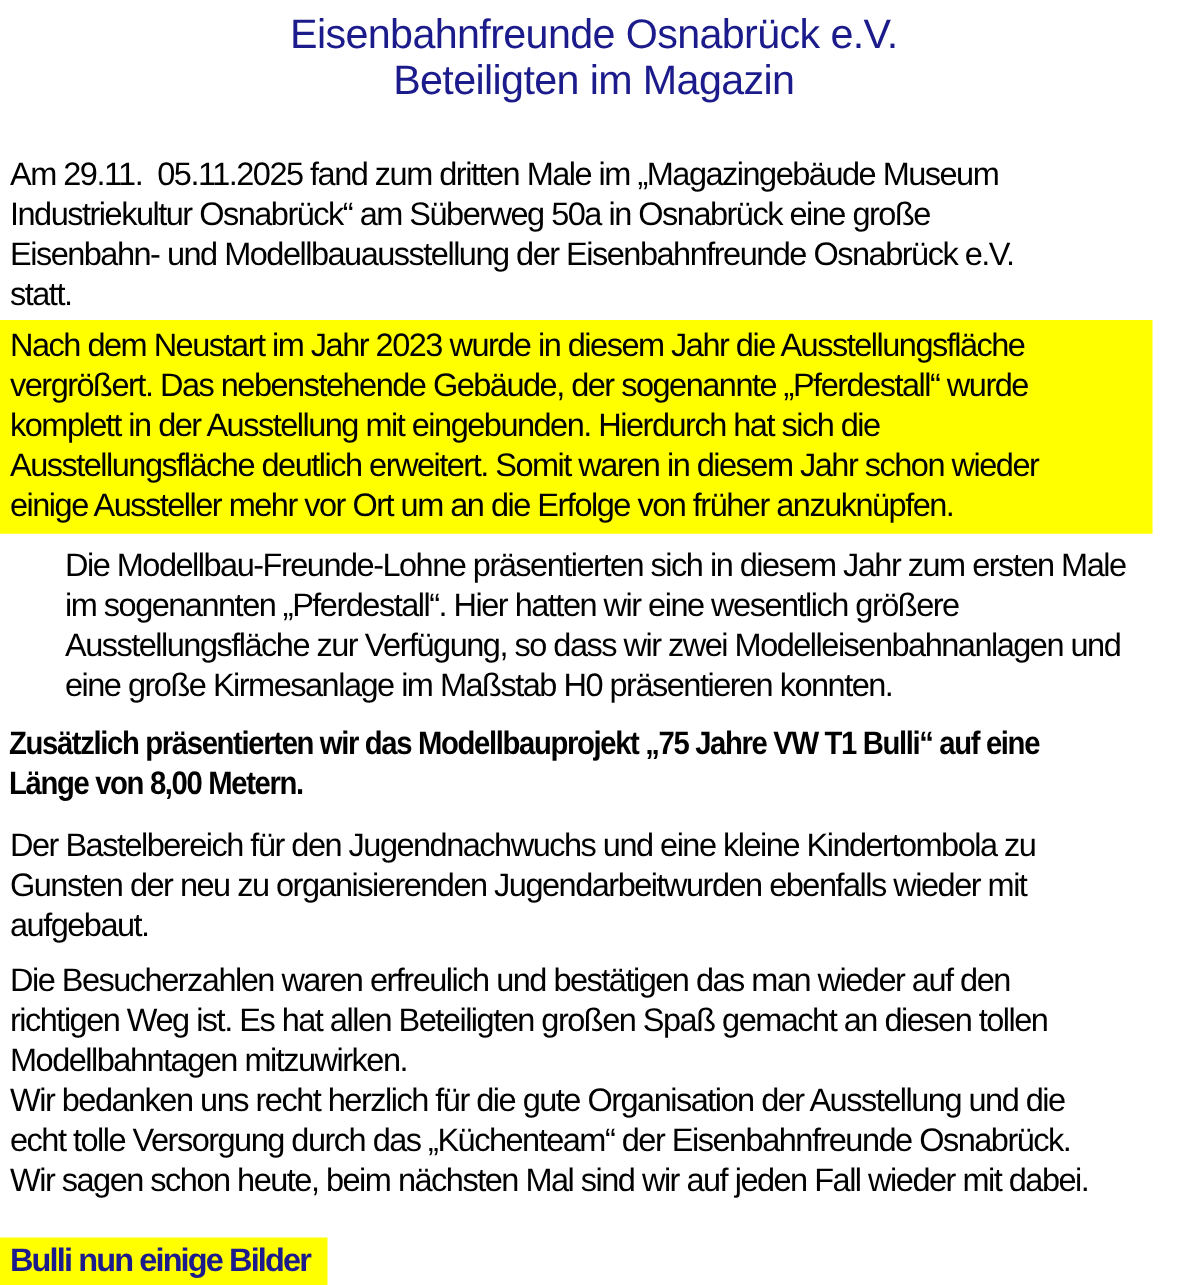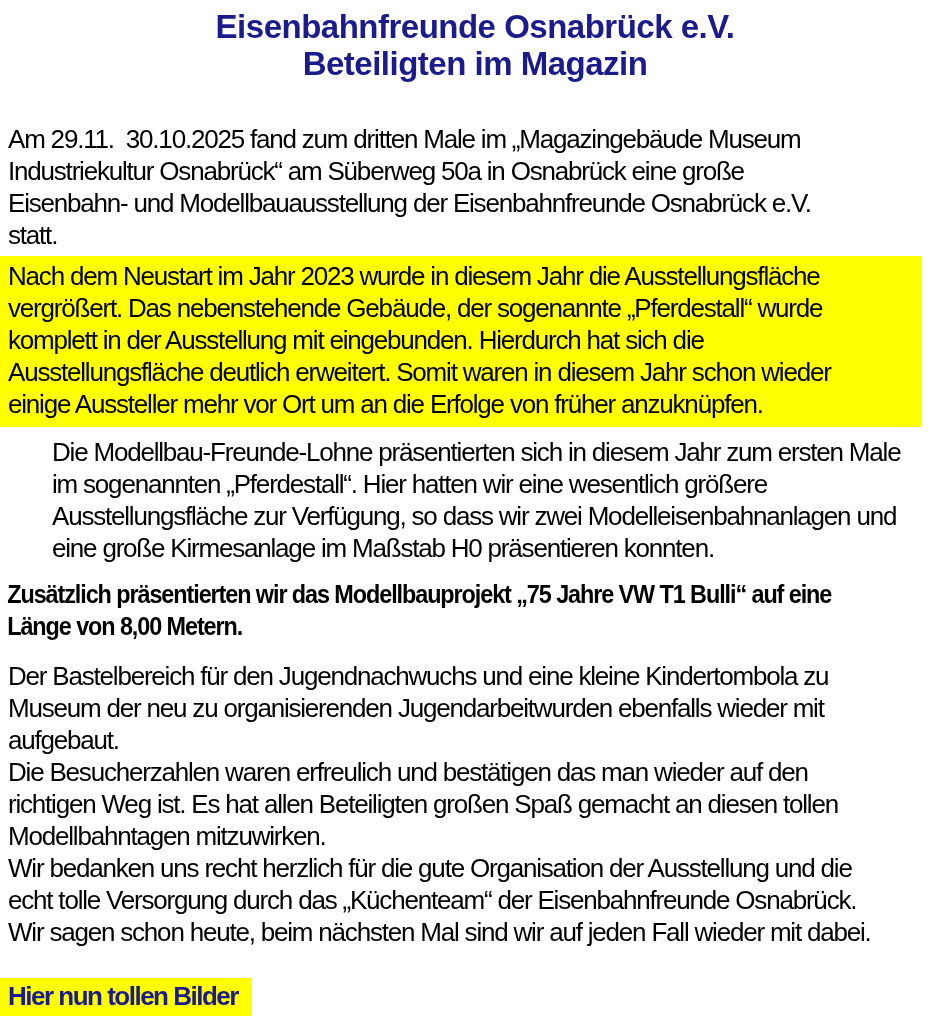--- a/index.html
+++ b/index.html
@@ -12,21 +12,21 @@
     color: var(--body-text, #000000);
     padding-top: 8px;
     box-sizing: border-box;
   }
   .title {
     margin: 0;
     text-align: center;
     color: var(--title-blue, #1b1b8c);
     font-size: 33px;
     line-height: 37px;
-    font-weight: bold;
+    font-weight: normal;
     letter-spacing: -0.5px;
   }
   .title-line { display: block; }
   .para {
     margin: 0;
     padding-left: 8px;
     font-size: 26px;
     line-height: 32px;
     letter-spacing: -1.2px;
     white-space: pre;
@@ -41,21 +41,21 @@
   }
   .p3 { margin-top: 9px; margin-left: 44px; }
   .p4 {
     margin-top: 14px;
     font-weight: bold;
     width: 1100px;
     transform: scaleX(0.9);
     transform-origin: 0 0;
   }
   .p5 { margin-top: 18px; }
-  .p6 { }
+  .p6 { margin-top: 12px; }
   .footer-label {
     display: inline-block;
     margin: 30px 0 0 0;
     background: var(--highlight-yellow, #ffff00);
     color: var(--title-blue, #1b1b8c);
     font-weight: bold;
     font-size: 26px;
     line-height: 34px;
     letter-spacing: -1.5px;
     padding: 1px 14px 3px 8px;
@@ -65,21 +65,21 @@
 </head>
 <body>
 
 <div>
 
   <h1 class="title">
     <span class="title-line">Eisenbahnfreunde Osnabrück e.V.</span>
     <span class="title-line">Beteiligten im Magazin</span>
   </h1>
 
-  <p class="para p1">Am 29.11.  30.10.2025 fand zum dritten Male im „Magazingebäude Museum
+  <p class="para p1">Am 29.11.  05.11.2025 fand zum dritten Male im „Magazingebäude Museum
 Industriekultur Osnabrück“ am Süberweg 50a in Osnabrück eine große
 Eisenbahn- und Modellbauausstellung der Eisenbahnfreunde Osnabrück e.V.
 statt.</p>
 
   <div class="hl-block">
     <p class="para">Nach dem Neustart im Jahr 2023 wurde in diesem Jahr die Ausstellungsfläche
 vergrößert. Das nebenstehende Gebäude, der sogenannte „Pferdestall“ wurde
 komplett in der Ausstellung mit eingebunden. Hierdurch hat sich die
 Ausstellungsfläche deutlich erweitert. Somit waren in diesem Jahr schon wieder
 einige Aussteller mehr vor Ort um an die Erfolge von früher anzuknüpfen.</p>
@@ -87,25 +87,25 @@
 
   <p class="para p3">Die Modellbau-Freunde-Lohne präsentierten sich in diesem Jahr zum ersten Male
 im sogenannten „Pferdestall“. Hier hatten wir eine wesentlich größere
 Ausstellungsfläche zur Verfügung, so dass wir zwei Modelleisenbahnanlagen und
 eine große Kirmesanlage im Maßstab H0 präsentieren konnten.</p>
 
   <p class="para p4">Zusätzlich präsentierten wir das Modellbauprojekt „75 Jahre VW T1 Bulli“ auf eine
 Länge von 8,00 Metern.</p>
 
   <p class="para p5">Der Bastelbereich für den Jugendnachwuchs und eine kleine Kindertombola zu
-Museum der neu zu organisierenden Jugendarbeitwurden ebenfalls wieder mit
+Gunsten der neu zu organisierenden Jugendarbeitwurden ebenfalls wieder mit
 aufgebaut.</p>
 
   <p class="para p6">Die Besucherzahlen waren erfreulich und bestätigen das man wieder auf den
 richtigen Weg ist. Es hat allen Beteiligten großen Spaß gemacht an diesen tollen
 Modellbahntagen mitzuwirken.
 Wir bedanken uns recht herzlich für die gute Organisation der Ausstellung und die
 echt tolle Versorgung durch das „Küchenteam“ der Eisenbahnfreunde Osnabrück.
 Wir sagen schon heute, beim nächsten Mal sind wir auf jeden Fall wieder mit dabei.</p>
 
-  <div class="footer-label">Hier nun tollen Bilder</div>
+  <div class="footer-label">Bulli nun einige Bilder</div>
 
 </div>
 
 </body></html>

